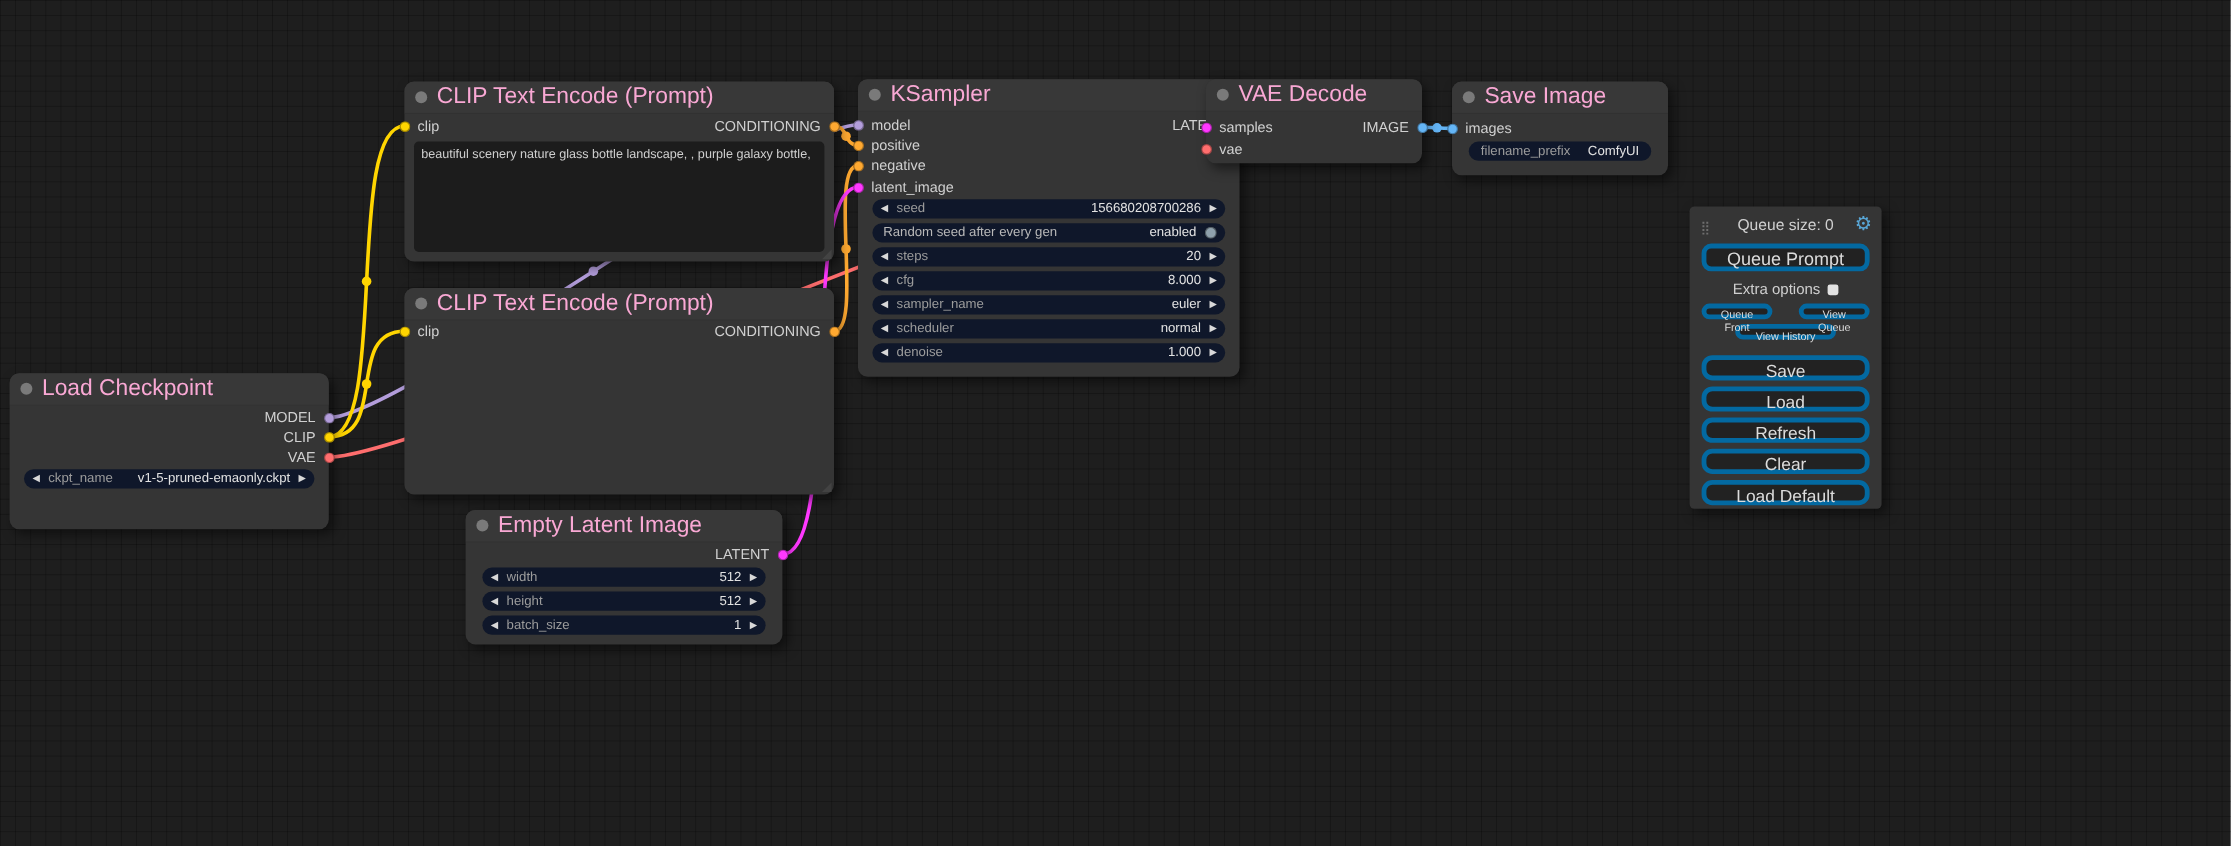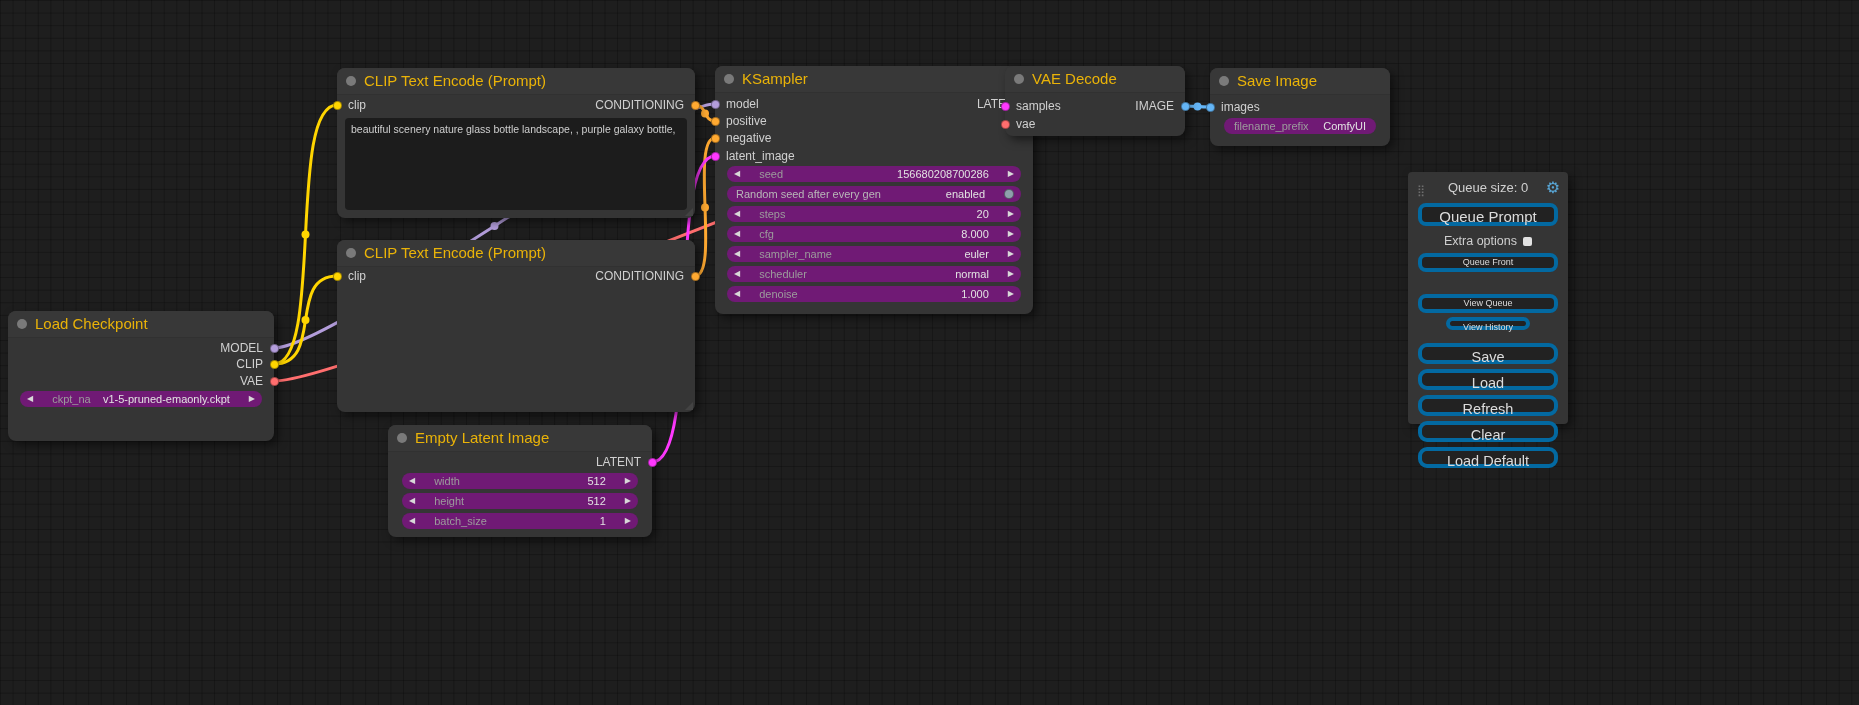--- a/index.html
+++ b/index.html
@@ -8,30 +8,30 @@
     background-image:linear-gradient(rgba(0,0,0,0.25) 1px,transparent 1px),
                      linear-gradient(90deg,rgba(0,0,0,0.25) 1px,transparent 1px);
     background-size:12.6px 12.6px;}
   #wires{position:absolute;left:0;top:0;z-index:1;}
   .node{position:absolute;z-index:2;background:#353535;border-radius:8px;
     box-shadow:4px 4px 10px rgba(0,0,0,0.5);}
   .ntitle{position:relative;height:26px;line-height:26px;background:#383838;
     border-radius:8px 8px 0 0;border-bottom:1px solid rgba(0,0,0,0.12);}
   .tdot{position:absolute;left:9px;top:8px;width:10px;height:10px;border-radius:50%;
     background:#7a7a7a;}
-  .ttext{position:absolute;left:27px;color:#eab308;font-size:15px;white-space:nowrap;}
+  .ttext{position:absolute;left:27px;color:#f9a8d4;font-size:19px;white-space:nowrap;}
   .prow{position:absolute;left:0;right:0;height:16px;line-height:16px;font-size:12px;color:#d0d0d0;}
   .pdot{position:absolute;top:3.5px;width:9px;height:9px;border-radius:50%;
     border:1px solid rgba(0,0,0,0.35);box-sizing:border-box;}
   .pdot.in{left:-4.5px}
   .pdot.out{right:-4.5px}
   .lbl-in{position:absolute;left:11px;white-space:nowrap;}
   .lbl-out{position:absolute;right:11px;white-space:nowrap;}
-  .widget{position:absolute;height:16px;background:#701a75;border-radius:9px;
-    display:flex;align-items:center;font-size:11px;box-sizing:border-box;padding:0 7px;gap:12px;}
+  .widget{position:absolute;height:16px;background:#0f172a;border-radius:9px;
+    display:flex;align-items:center;font-size:11px;box-sizing:border-box;padding:0 7px;}
   .arrow{color:#d8d8d8;font-size:8px;line-height:16px;}
   .wlabel{margin-left:7px;color:#9c9c9c;flex:1;text-align:left;white-space:nowrap;overflow:hidden;}
   .wvalue{margin-right:7px;color:#e2e2e2;white-space:nowrap;}
   .wtoggle .wlabel{margin-left:2px;color:#b8b8b8;}
   .knob{width:10px;height:10px;border-radius:50%;background:#8ea0ac;
     border:1px solid rgba(0,0,0,0.4);box-sizing:border-box;}
   .prompt{position:absolute;left:8px;right:8px;bottom:8px;background:#1c1c1c;border-radius:4px;
     color:#cfcfcf;font-family:Liberation Sans, sans-serif;font-size:10.5px;line-height:1.5;
     padding:4px 6px;box-sizing:border-box;white-space:pre-wrap;overflow:hidden;}
   .grip{position:absolute;right:2px;bottom:2px;width:0;height:0;
@@ -43,21 +43,21 @@
   .mhead{position:relative;height:20px;text-align:center;color:#d0d0d0;font-size:13px;line-height:20px;}
   .handle{position:absolute;left:-1px;top:2px;color:#6e6e6e;font-size:11px;cursor:move;}
   .gear{position:absolute;right:-2px;top:0px;color:#58a6d6;font-size:16px;cursor:pointer;}
   .btn{display:block;width:100%;box-sizing:border-box;background:#222;border:4px solid #0369a1;
     color:#dcdcdc;border-radius:8px;text-align:center;cursor:pointer;
     font-family:"Liberation Sans",sans-serif;}
   .btn-qp{height:23px;font-size:15px;margin-top:5px;}
   .extra{display:flex;align-items:center;justify-content:center;gap:6px;
     color:#cfcfcf;font-size:12.5px;margin:8px 0 5px;}
   .chk{width:9px;height:9px;background:#e2e2e2;border-radius:2px;display:inline-block;cursor:pointer;}
-  .minirow{display:flex;gap:22px;justify-content:flex-end;flex-direction:column;}
+  .minirow{display:flex;gap:22px;justify-content:flex-end;}
   .btn-mini{height:13px;font-size:9px;line-height:11px;border-radius:8px;padding:0 6px;width:auto;flex:1;}
   .btn-hist{height:13px;font-size:9px;line-height:11px;border-radius:8px;width:84px;margin:4px auto 0;}
   .btn-big{height:21px;font-size:14.5px;line-height:19px;border-radius:9px;margin-top:5px;}
   .btn-save{margin-top:13px;}
 </style>
 </head>
 <body>
 
 <div id="canvas">
 

